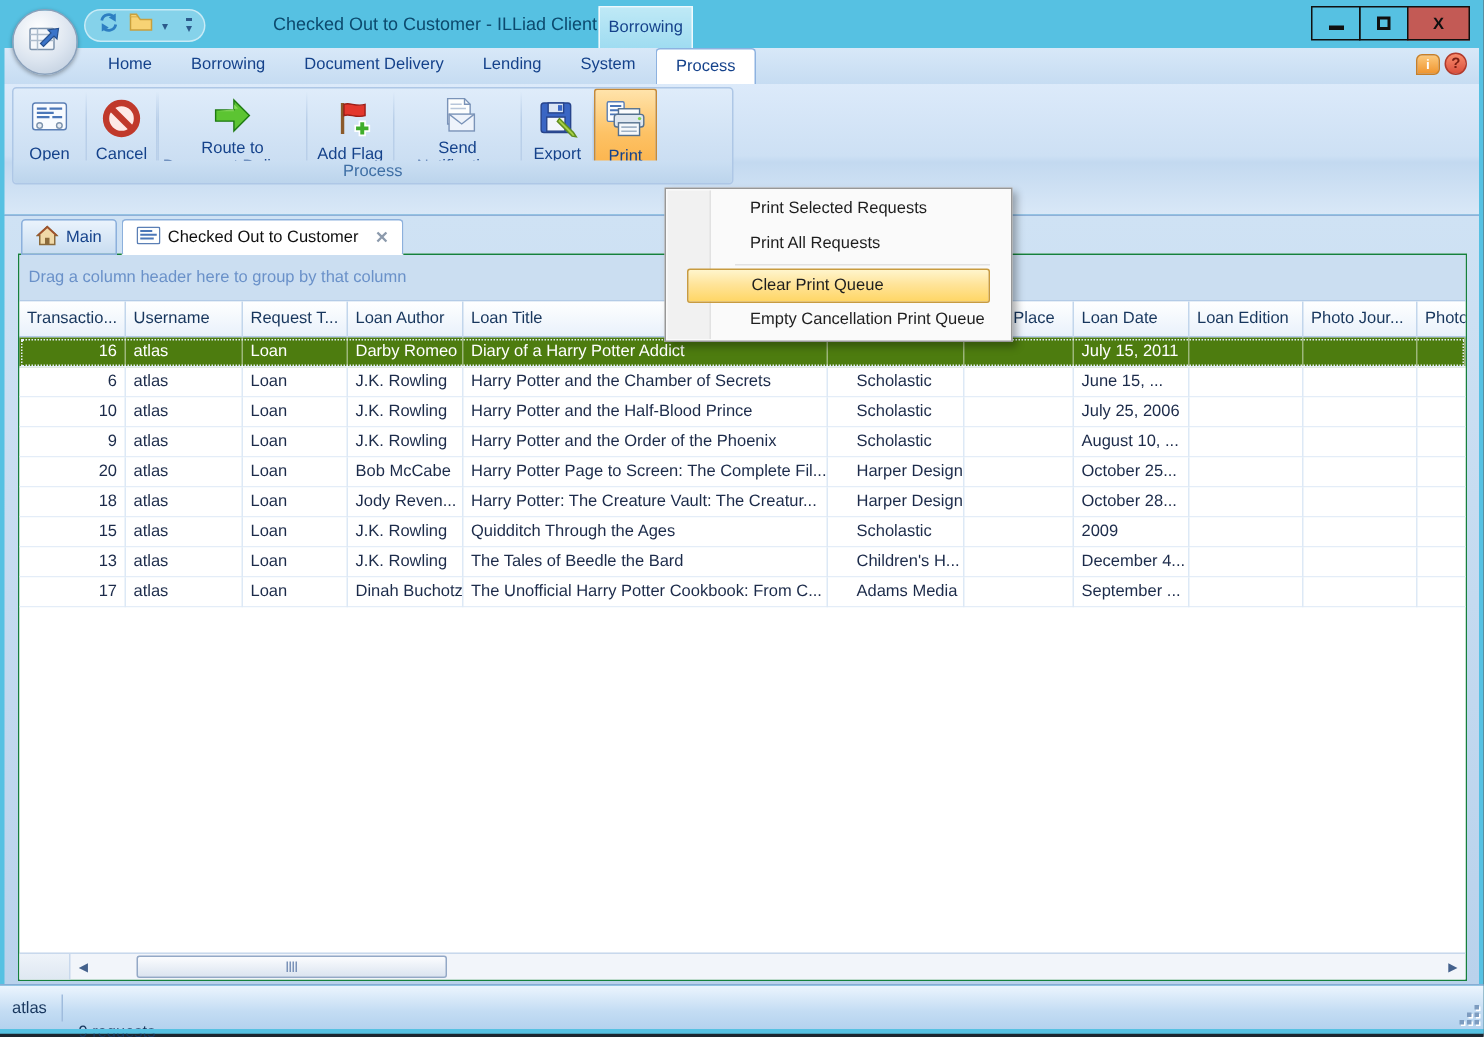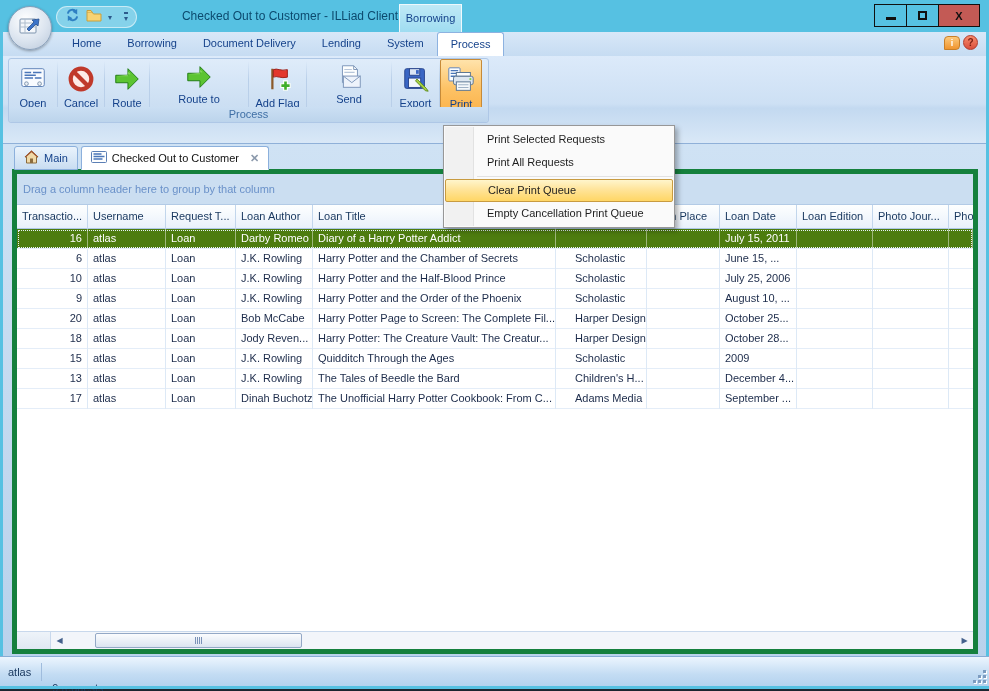--- a/index.html
+++ b/index.html
@@ -57,42 +57,42 @@
   .rbtn .arr { font-size:7px; color:#15428b; line-height:8px; }
   .rsep { width:1px; background:linear-gradient(rgba(185,207,233,0), #b9cfe9 30%, #b9cfe9 80%, rgba(185,207,233,0)); margin:2px 0;}
   .rbtn.pressed { background:linear-gradient(#ffe3ab,#fdc265 45%,#fbab3d);
     border:1px solid #c68a38; border-radius:2px; }
   .glabel { position:absolute; left:0; right:0; bottom:0; height:15px; text-align:center;
     font-size:11px; color:#3f6fa5; line-height:15px;
     background:linear-gradient(#cbdff3,#bcd4ec); border-radius:0 0 3px 3px; }
 
   
   .menu { position:absolute; left:443px; top:125px; width:232px; z-index:50;
-    background:#fafafa; border:1px solid #979797; box-shadow:3px 3px 5px rgba(0,0,0,.3); padding:2px 1px; }
+    background:#fafafa; border:1px solid #979797; box-shadow:3px 3px 5px rgba(0,0,0,.3); padding:2px 14px; }
   .menu .gutter { position:absolute; left:1px; top:1px; bottom:1px; width:29px;
     background:#f1f1f1; border-right:1px solid #e2e2e2; }
   .mitem { position:relative; height:23px; line-height:23px; font-size:11px; color:#1e1e1e;
     padding-left:42px; white-space:nowrap; }
   .mitem.hot { background:linear-gradient(#fff5cc,#ffe49a 45%,#ffd665);
     border:1px solid #c89b40; border-radius:2px; line-height:21px; }
   .msep { height:1px; background:#e2e2e2; margin:2px 0 2px 32px; position:relative; }
 
   
   .contentbg { position:absolute; left:3px; top:144px; width:983px; height:512px;
     background:linear-gradient(#cfe2f4,#b9d2ec); }
   .doctabs { position:absolute; left:14px; top:146px; height:24px; display:flex; z-index:5; }
   .dtab { height:24px; display:flex; align-items:center; gap:5px; padding:0 9px;
     font-size:11px; border:1px solid #8cb0dc; border-radius:3px 3px 0 0; margin-right:3px; }
   .dtab.inactive { background:linear-gradient(#eaf3fc,#c9ddf1); color:#15428b; }
   .dtab.active { background:#fff; border-bottom:1px solid #fff; color:#101010; }
   .dtab .x { color:#8c9aac; font-weight:bold; font-size:11px; margin-left:6px; }
 
   
   .frame { position:absolute; left:12px; top:169px; width:966px; height:485px;
-    border:5px solid #15803d; background:#fff; display:flex; flex-direction:column; }
+    border:1px solid #15803d; background:#fff; display:flex; flex-direction:column; }
   .groupby { height:31px; background:#cbdef1; color:#6a91c9; font-size:11px;
     line-height:31px; padding-left:6px; border-bottom:1px solid #b3cbe6; }
   .hrow { height:24px; display:flex; border-bottom:1px solid #aec8e6; background:linear-gradient(#feffff,#e9f1fb); }
   .hcell { height:24px; line-height:23px; font-size:11px; color:#17365d; padding:0 5px;
     border-right:1px solid #c2d6ec; overflow:hidden; white-space:nowrap; }
   .grow { height:20px; display:flex; border-bottom:1px solid #e4edf8; background:#fff; }
   .gcell { height:20px; line-height:19px; font-size:11px; color:#1c2b4a; padding:0 5px;
     border-right:1px solid #dde9f6; overflow:hidden; white-space:nowrap; }
   .gcell.num { text-align:right; }
   .grow.sel { background:#4d7c0f; outline:1px dotted #e8f0fa; outline-offset:-2px; }
@@ -200,30 +200,20 @@
           <span class="icon">
             <svg width="30" height="30" viewBox="0 0 32 32">
               <circle cx="16" cy="16" r="11" fill="#fdeae7" stroke="#c0392b" stroke-width="4.5"></circle>
               <line x1="8.5" y1="8.5" x2="23.5" y2="23.5" stroke="#c0392b" stroke-width="4.5"></line>
             </svg>
           </span>
           <span class="lbl">Cancel</span>
           <span class="arr">▼</span>
         </div>
         <div class="rsep"></div>
-        <div class="rbtn" style="width:44px">
-          <span class="icon">
-            <svg width="30" height="30" viewBox="0 0 32 32">
-              <polygon points="4,12 17,12 17,5 28,16 17,27 17,20 4,20" fill="#5cc432" stroke="#1e7a12"></polygon>
-              <polygon points="5,13 17,13 17,8 20,11 5,13" fill="#9ae66e" opacity="0.7"></polygon>
-            </svg>
-          </span>
-          <span class="lbl">Route</span>
-          <span class="arr">▼</span>
-        </div>
         <div class="rsep"></div>
         <div class="rbtn" style="width:98px">
           <span class="icon">
             <svg width="30" height="30" viewBox="0 0 32 32">
               <polygon points="4,12 17,12 17,5 28,16 17,27 17,20 4,20" fill="#5cc432" stroke="#1e7a12"></polygon>
               <polygon points="5,13 17,13 17,8 20,11 5,13" fill="#9ae66e" opacity="0.7"></polygon>
             </svg>
           </span>
           <span class="lbl"><span>Route to Document Delivery</span> <span class="arr" style="font-size:7px;">▼</span></span>
         </div>

